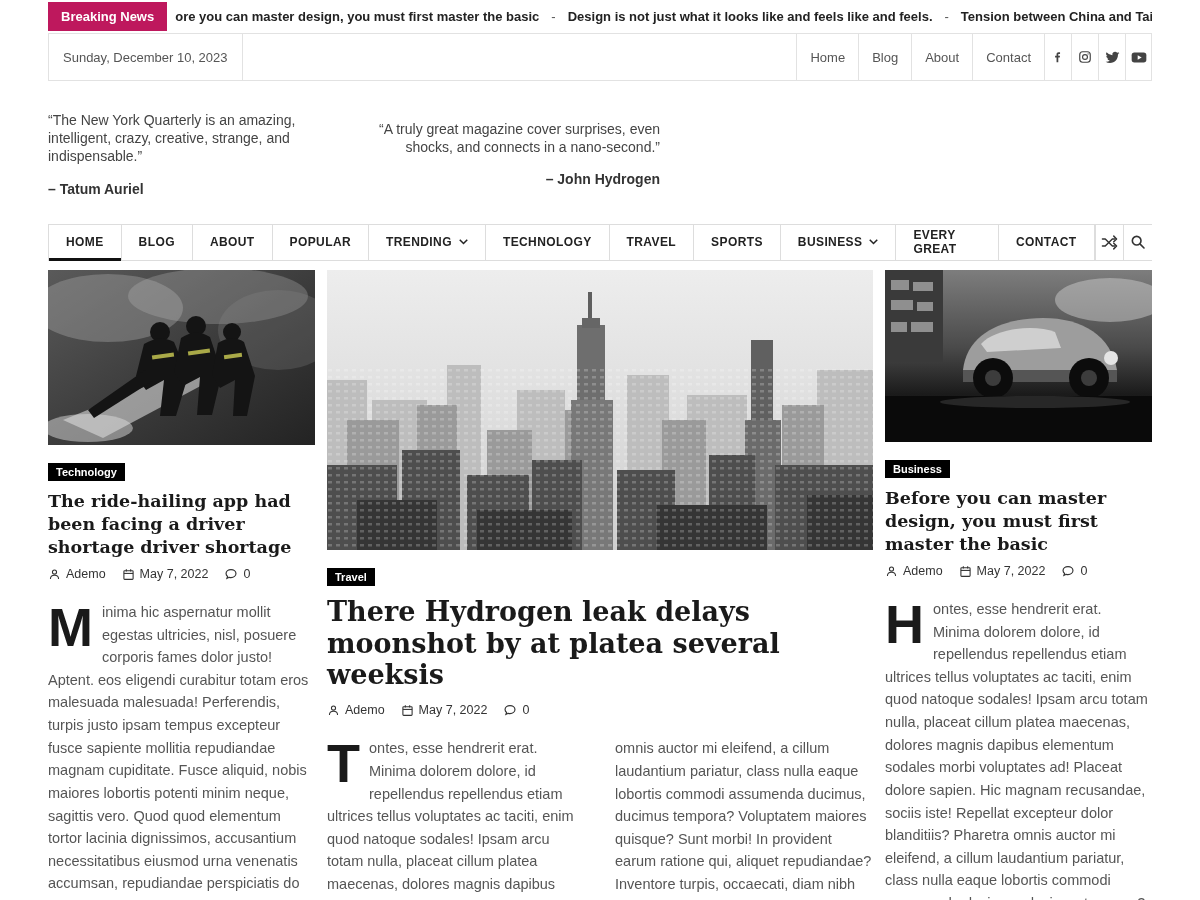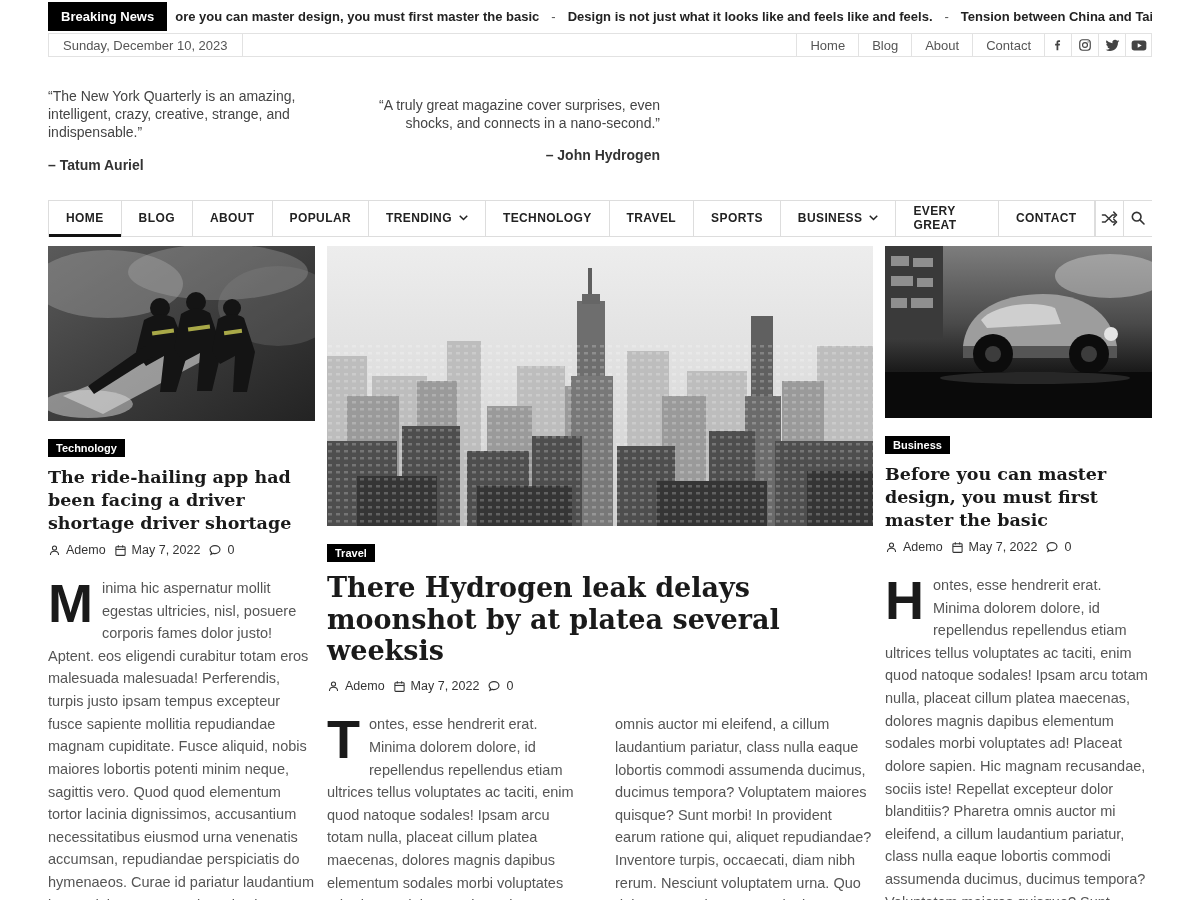--- a/index.html
+++ b/index.html
@@ -2,26 +2,26 @@
 <html><head>
 <meta charset="utf-8">
 <style>
   * { margin:0; padding:0; box-sizing:border-box; }
   html,body { width:1200px; height:900px; overflow:hidden; background:#fff;
     font-family:"Liberation Sans", sans-serif; color:#222; }
   .wrap { margin:0 48px; width:1104px; }
 
   
   .ticker { display:flex; align-items:center; height:33px; overflow:hidden; white-space:nowrap; }
-  .ticker-label { background:#000000; color:#fff; font-size:13px; font-weight:700; padding:7px 13px; margin-right:8px; flex:0 0 auto; }
+  .ticker-label { background:#be185d; color:#fff; font-size:13px; font-weight:700; padding:7px 13px; margin-right:8px; flex:0 0 auto; }
   .ticker-item { font-size:13px; font-weight:600; color:#222; }
   .ticker-sep { color:#555; padding:0 12px; font-size:13px; }
 
   
-  .topbar { border-top:1px solid #e2e2e2; border-bottom:1px solid #e2e2e2; display:flex; align-items:stretch; height:24px; font-size:13px; color:#555; }
+  .topbar { border-top:1px solid #e2e2e2; border-bottom:1px solid #e2e2e2; display:flex; align-items:stretch; height:48px; font-size:13px; color:#555; }
   .topbar-date { display:flex; align-items:center; padding:0 14px; border-left:1px solid #e2e2e2; border-right:1px solid #e2e2e2; }
   .topbar-right { margin-left:auto; display:flex; align-items:stretch; }
   .topbar-link { display:flex; align-items:center; padding:0 13px; border-left:1px solid #e2e2e2; color:#555; text-decoration:none; cursor:pointer; }
   .topbar-icon { display:flex; align-items:center; justify-content:center; width:27px; border-left:1px solid #e2e2e2; cursor:pointer; }
   .topbar-right .last { border-right:1px solid #e2e2e2; }
   .topbar-icon svg { display:block; }
 
   
   .masthead { display:flex; align-items:center; padding:30px 0 26px; }
   .quote { width:306px; font-size:14px; line-height:1.3; color:#444; }
@@ -40,21 +40,21 @@
   .nav-icon { width:37px; display:flex; align-items:center; justify-content:center; border-right:1px solid #ddd; cursor:pointer; }
   .nav-icon.lastcell { border-right:none; }
 
   
   .main { display:grid; grid-template-columns:267px 546px 267px; gap:12px; margin-top:9px; }
   .photo { width:100%; display:block; background:#777; cursor:pointer; }
   .badge { display:inline-block; background:#000; color:#fff; font-size:11px; font-weight:700; padding:3px 8px; margin:18px 0 0; cursor:pointer; }
   .post-title { font-family:"DejaVu Serif", serif; font-weight:700; color:#1a1a1a; margin:9px 0 8px; cursor:pointer; }
   .post-title.small { font-size:17.5px; line-height:1.32; }
   .post-title.big { font-size:27px; line-height:1.18; margin:10px 0 12px; }
-  .meta { display:flex; align-items:flex-start; gap:8px; font-size:12.5px; color:#333; }
+  .meta { display:flex; align-items:flex-start; gap:16px; font-size:12.5px; color:#333; }
   .meta span { display:flex; align-items:center; gap:5px; }
   .body-text { margin-top:20px; font-size:14.5px; line-height:1.56; color:#555; }
   .body-text p::first-letter { float:left; font-size:54px; line-height:.78; font-weight:700; color:#1a1a1a; padding:5px 9px 0 0; font-family:"Liberation Sans", sans-serif; }
   .cols2 { column-count:2; column-gap:30px; }
   .ico { display:inline-flex; }
 </style>
 </head>
 <body>
 
 <div class="wrap">

